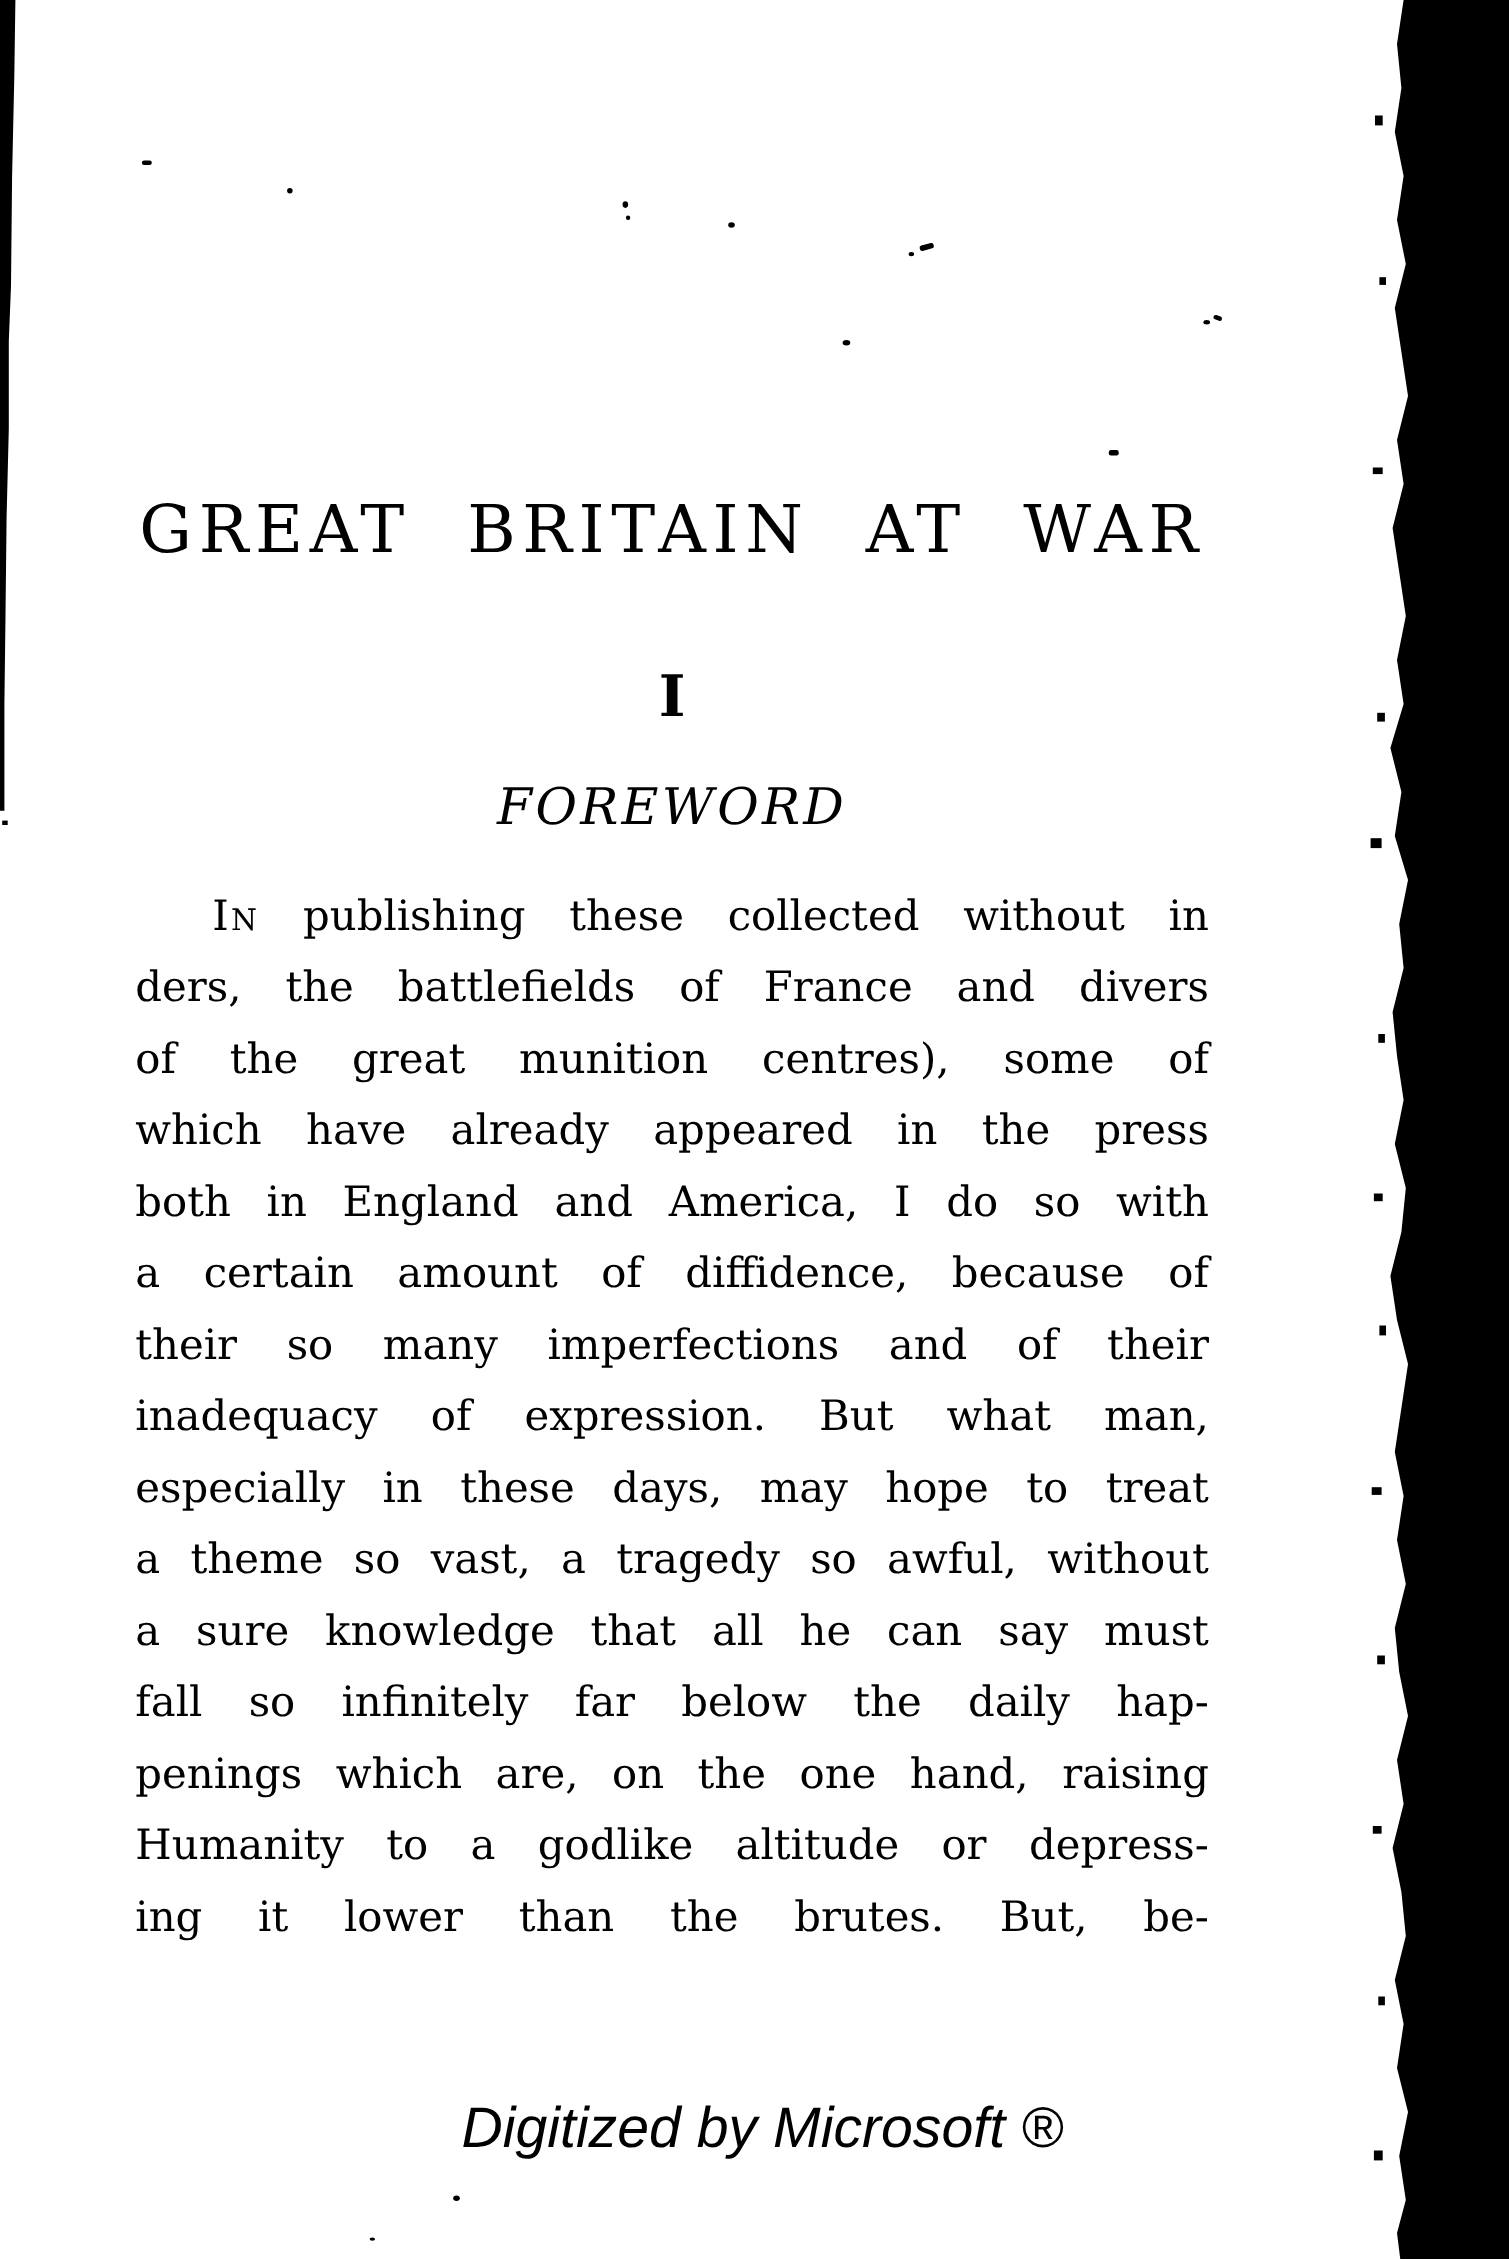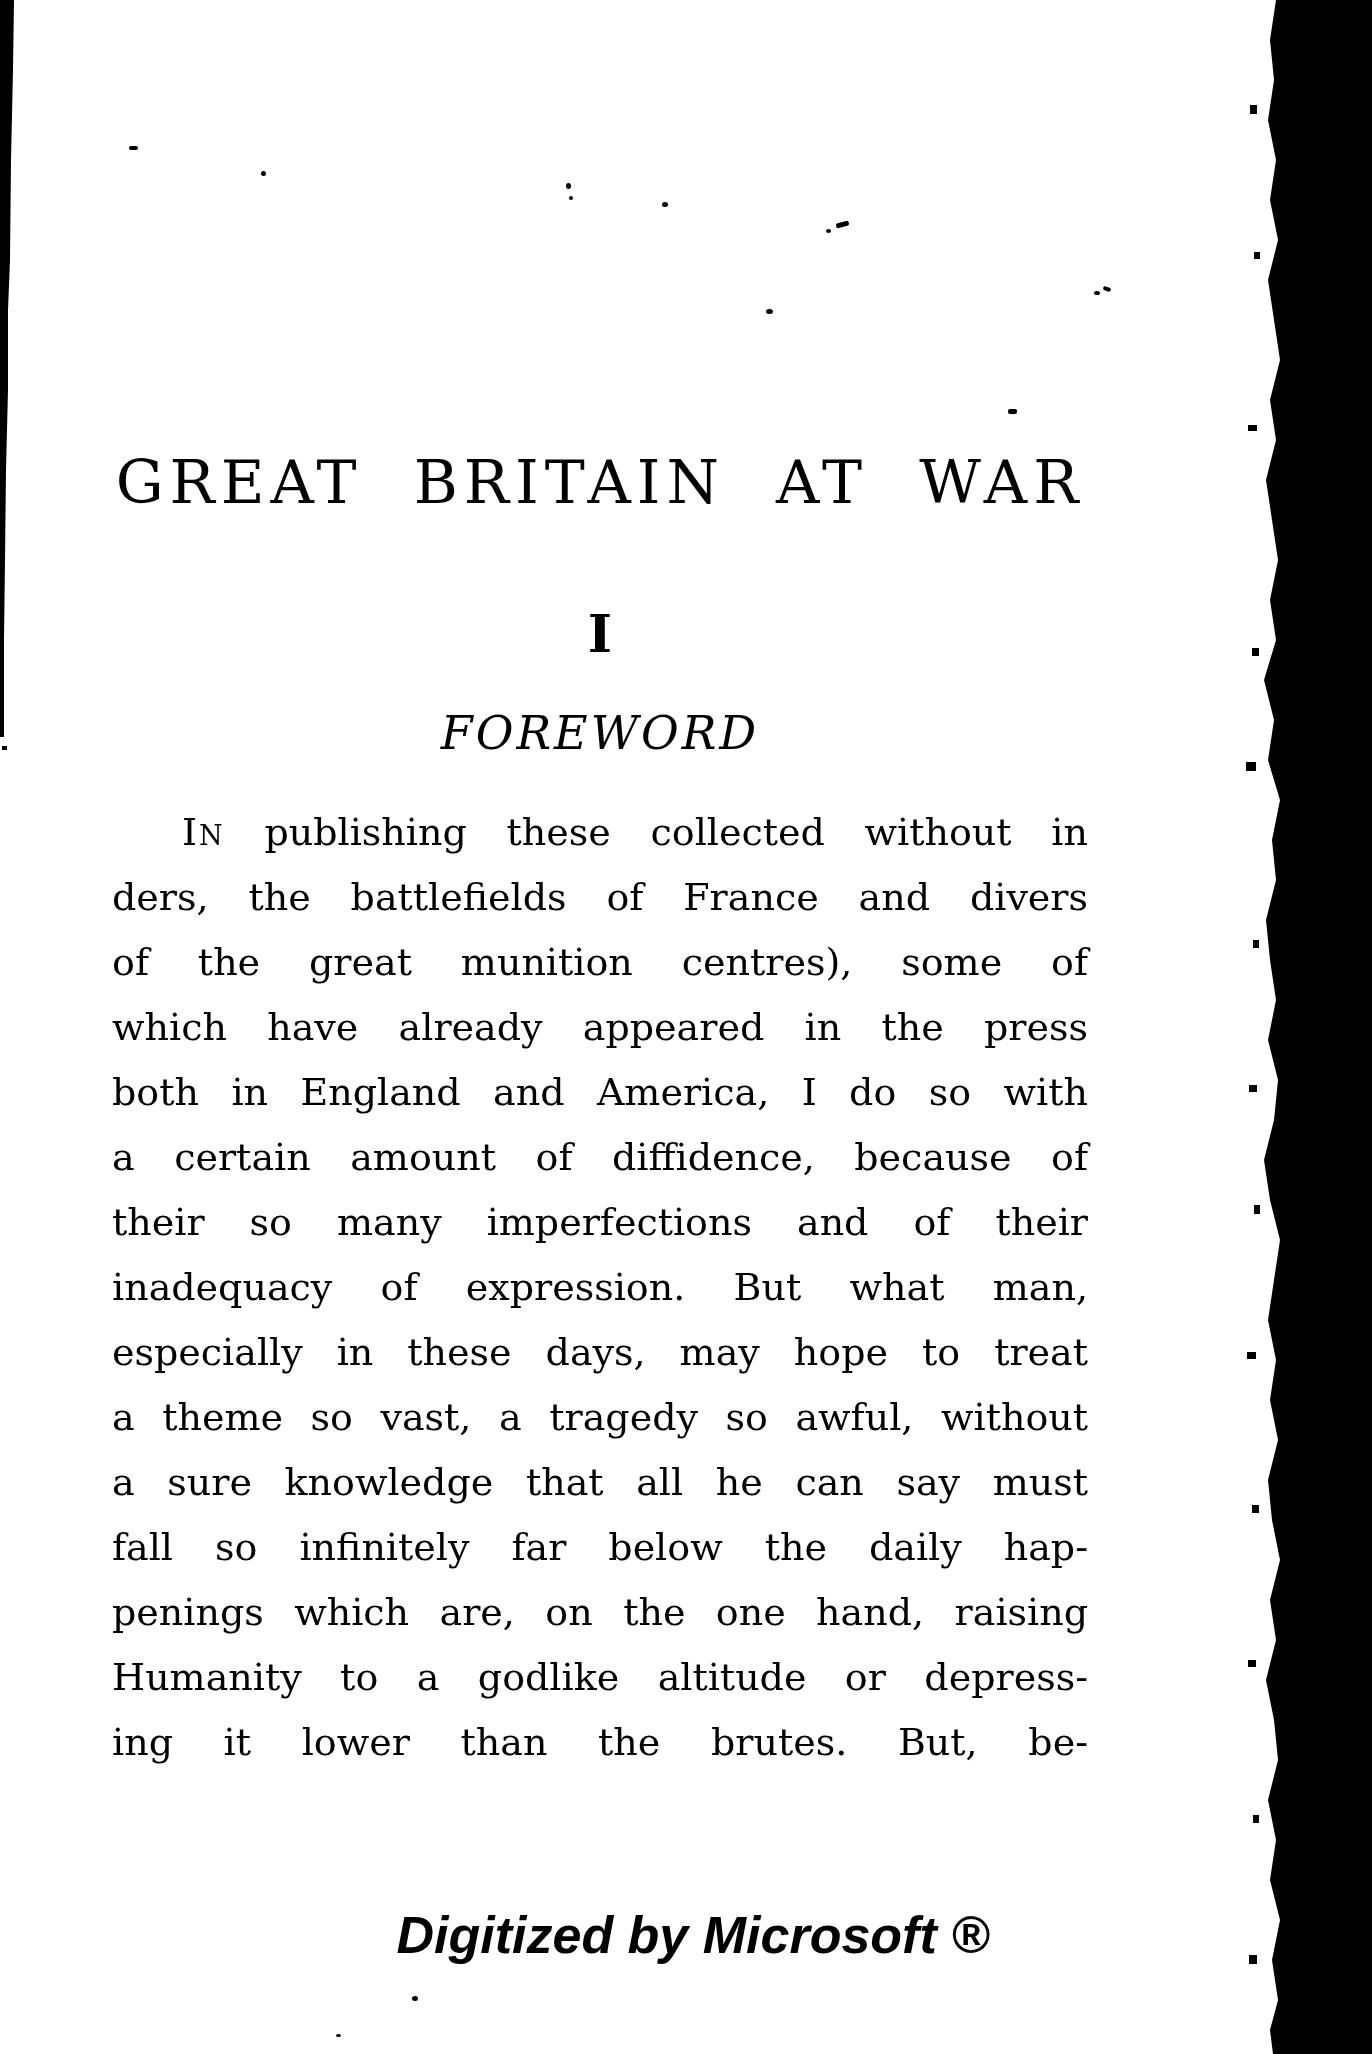--- a/index.html
+++ b/index.html
@@ -5,21 +5,21 @@
   html,body{margin:0;padding:0;background:#777;}
   .page{
     position:relative;
     width:1372px;height:2054px;
     background:#ffffff;
     overflow:hidden;
     font-family:"DejaVu Serif", serif;
     color:#000;
   }
   
-  .col{position:absolute;left:112px;width:976px;}
+  .col{position:absolute;left:123px;width:976px;}
   .book-title{
     top:450px;
     text-align:center;
     font-size:60px;line-height:64px;
     letter-spacing:6px;word-spacing:26px;
     white-space:nowrap;
   }
   .chapter-numeral{
     top:606px;
     text-align:center;
@@ -40,21 +40,21 @@
     text-align:justify;
     text-align-last:justify;
     white-space:normal;
   }
   .body-line.indent{text-indent:70px;}
   .smallcaps{font-variant:small-caps;letter-spacing:2px;}
   .footer-stamp{
     position:absolute;left:0;top:1906px;width:1372px;
     text-align:center;
     font-family:"Liberation Sans", sans-serif;
-    font-style:italic;font-weight:bold;
+    font-style:italic;font-weight:normal;
     font-size:52px;line-height:58px;
     padding-left:14px;box-sizing:border-box;
   }
   
   .edge{position:absolute;pointer-events:none;}
   .edge-left{left:0;top:0;}
   .edge-right{right:0;top:0;}
   .speck{position:absolute;background:#000;border-radius:50%;}
   .dash{position:absolute;background:#000;border-radius:2px;}
 </style>

